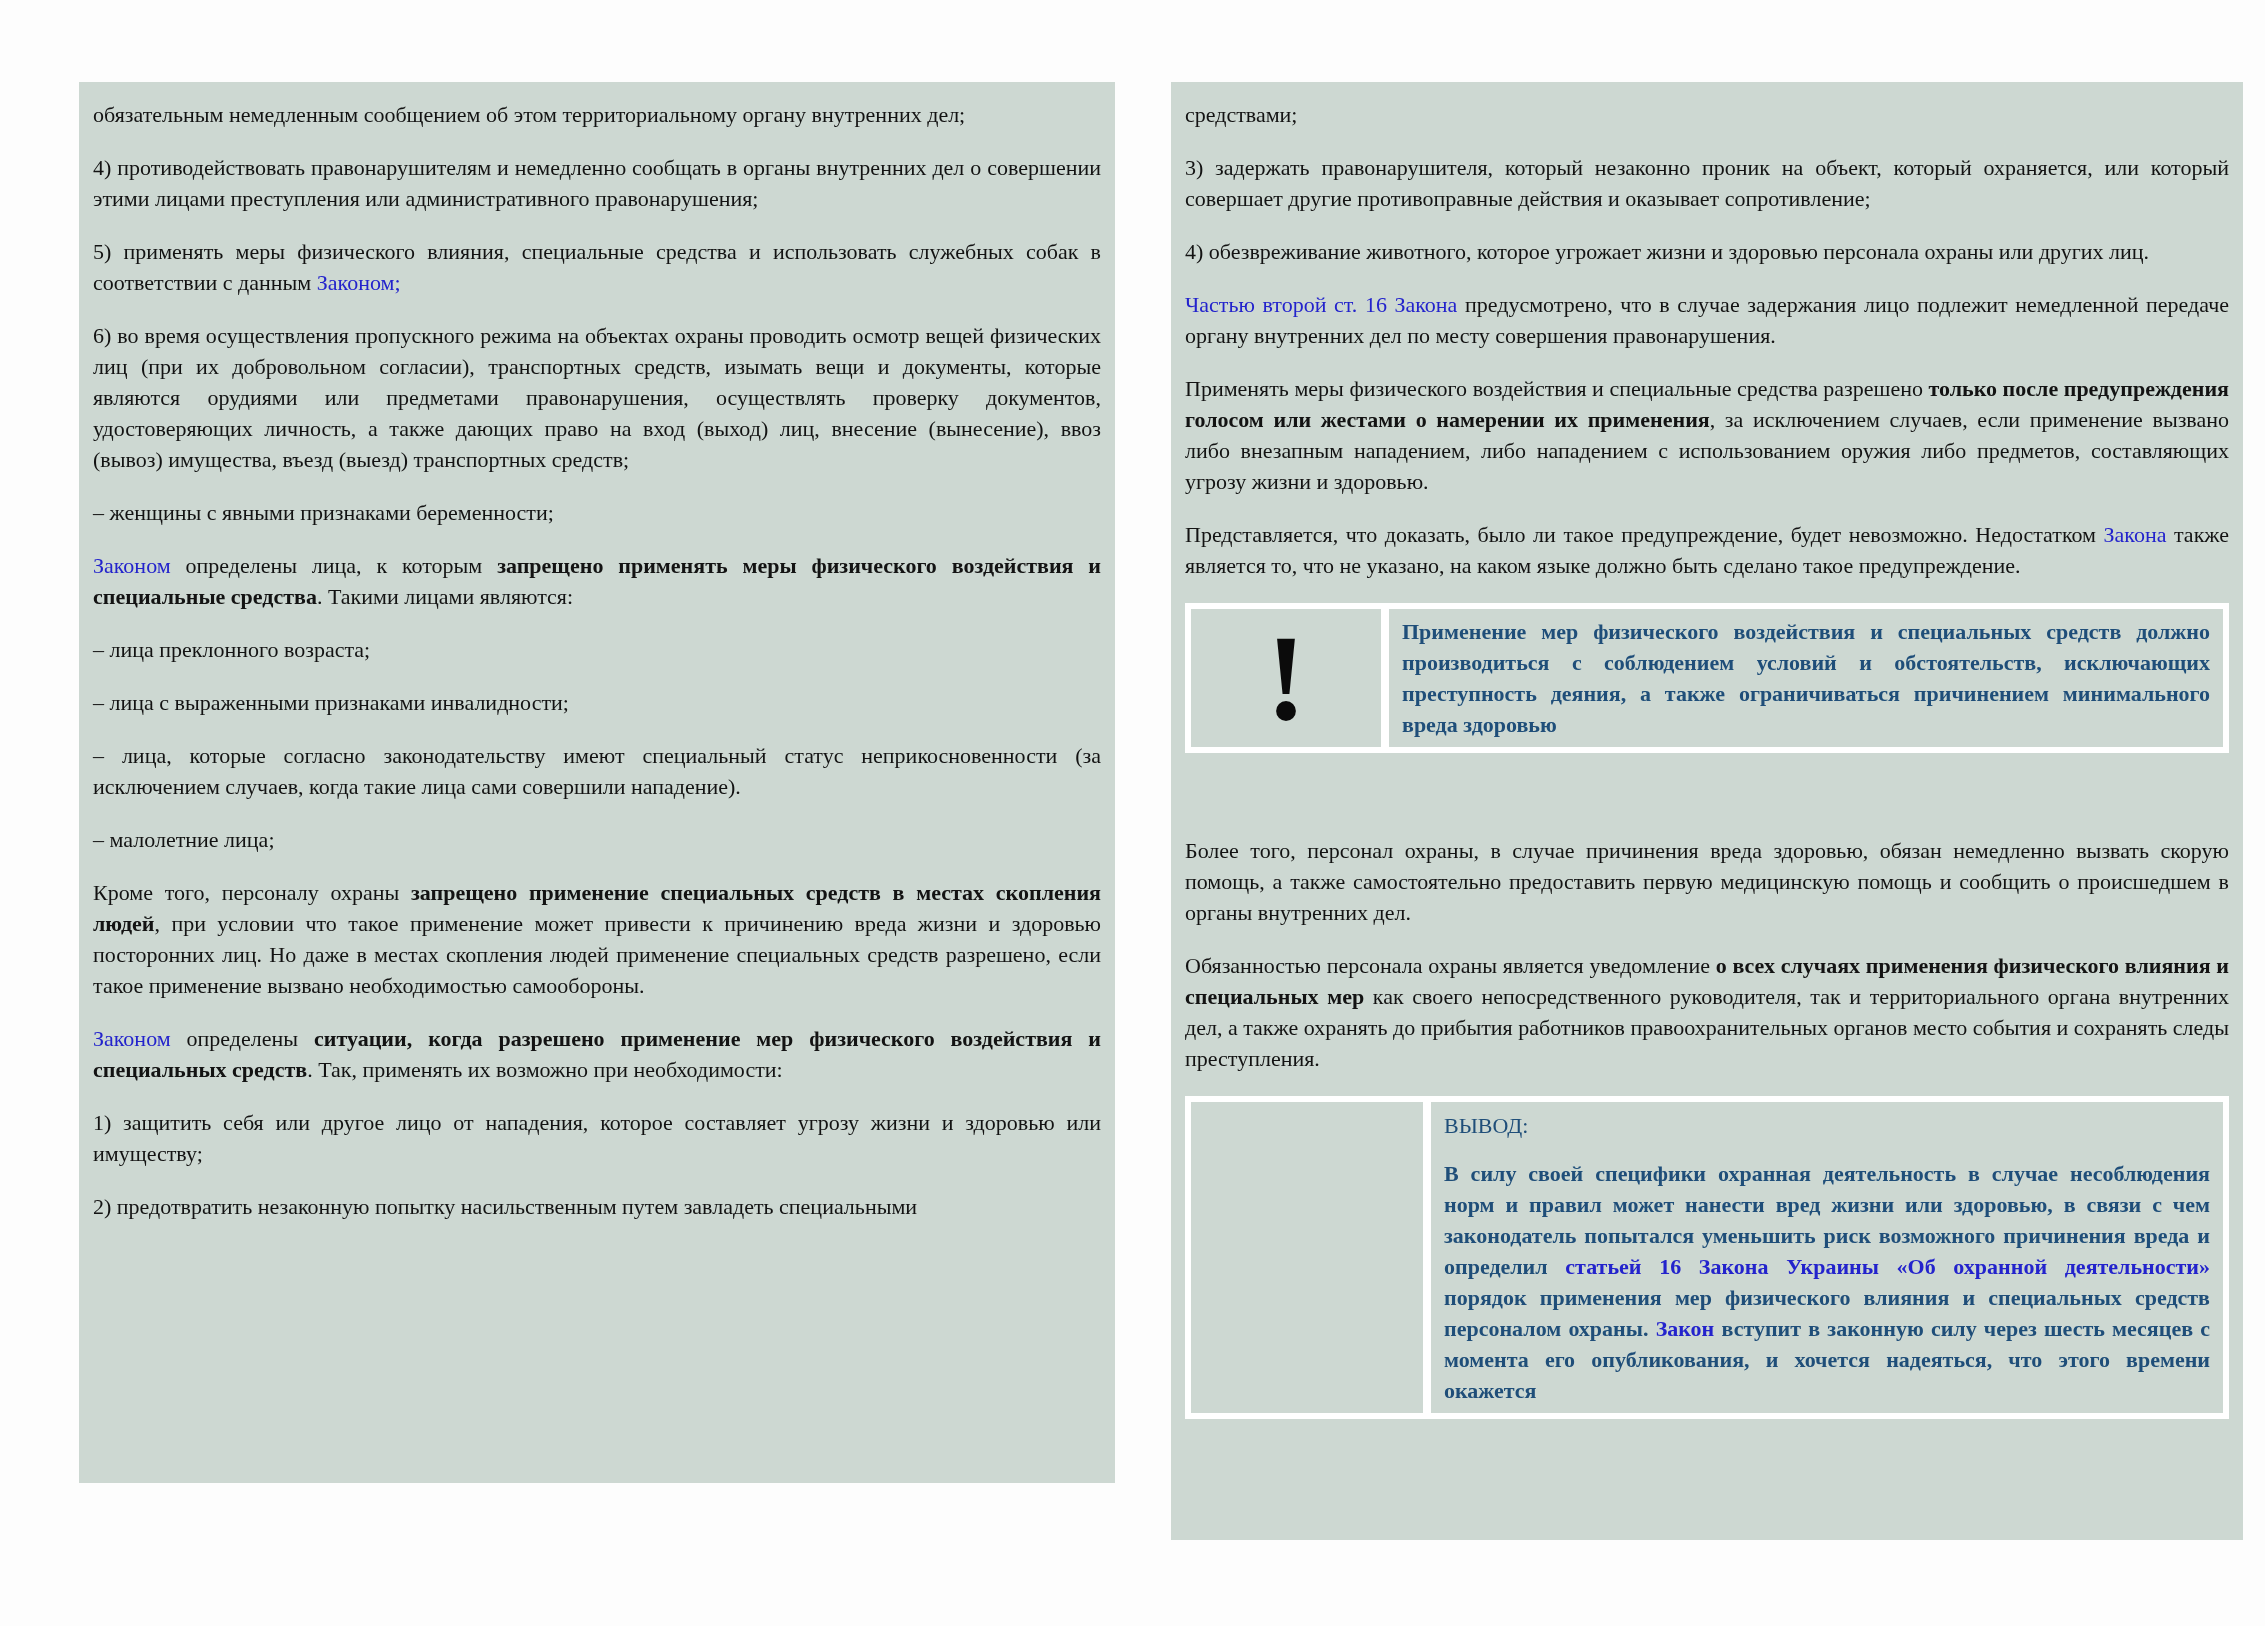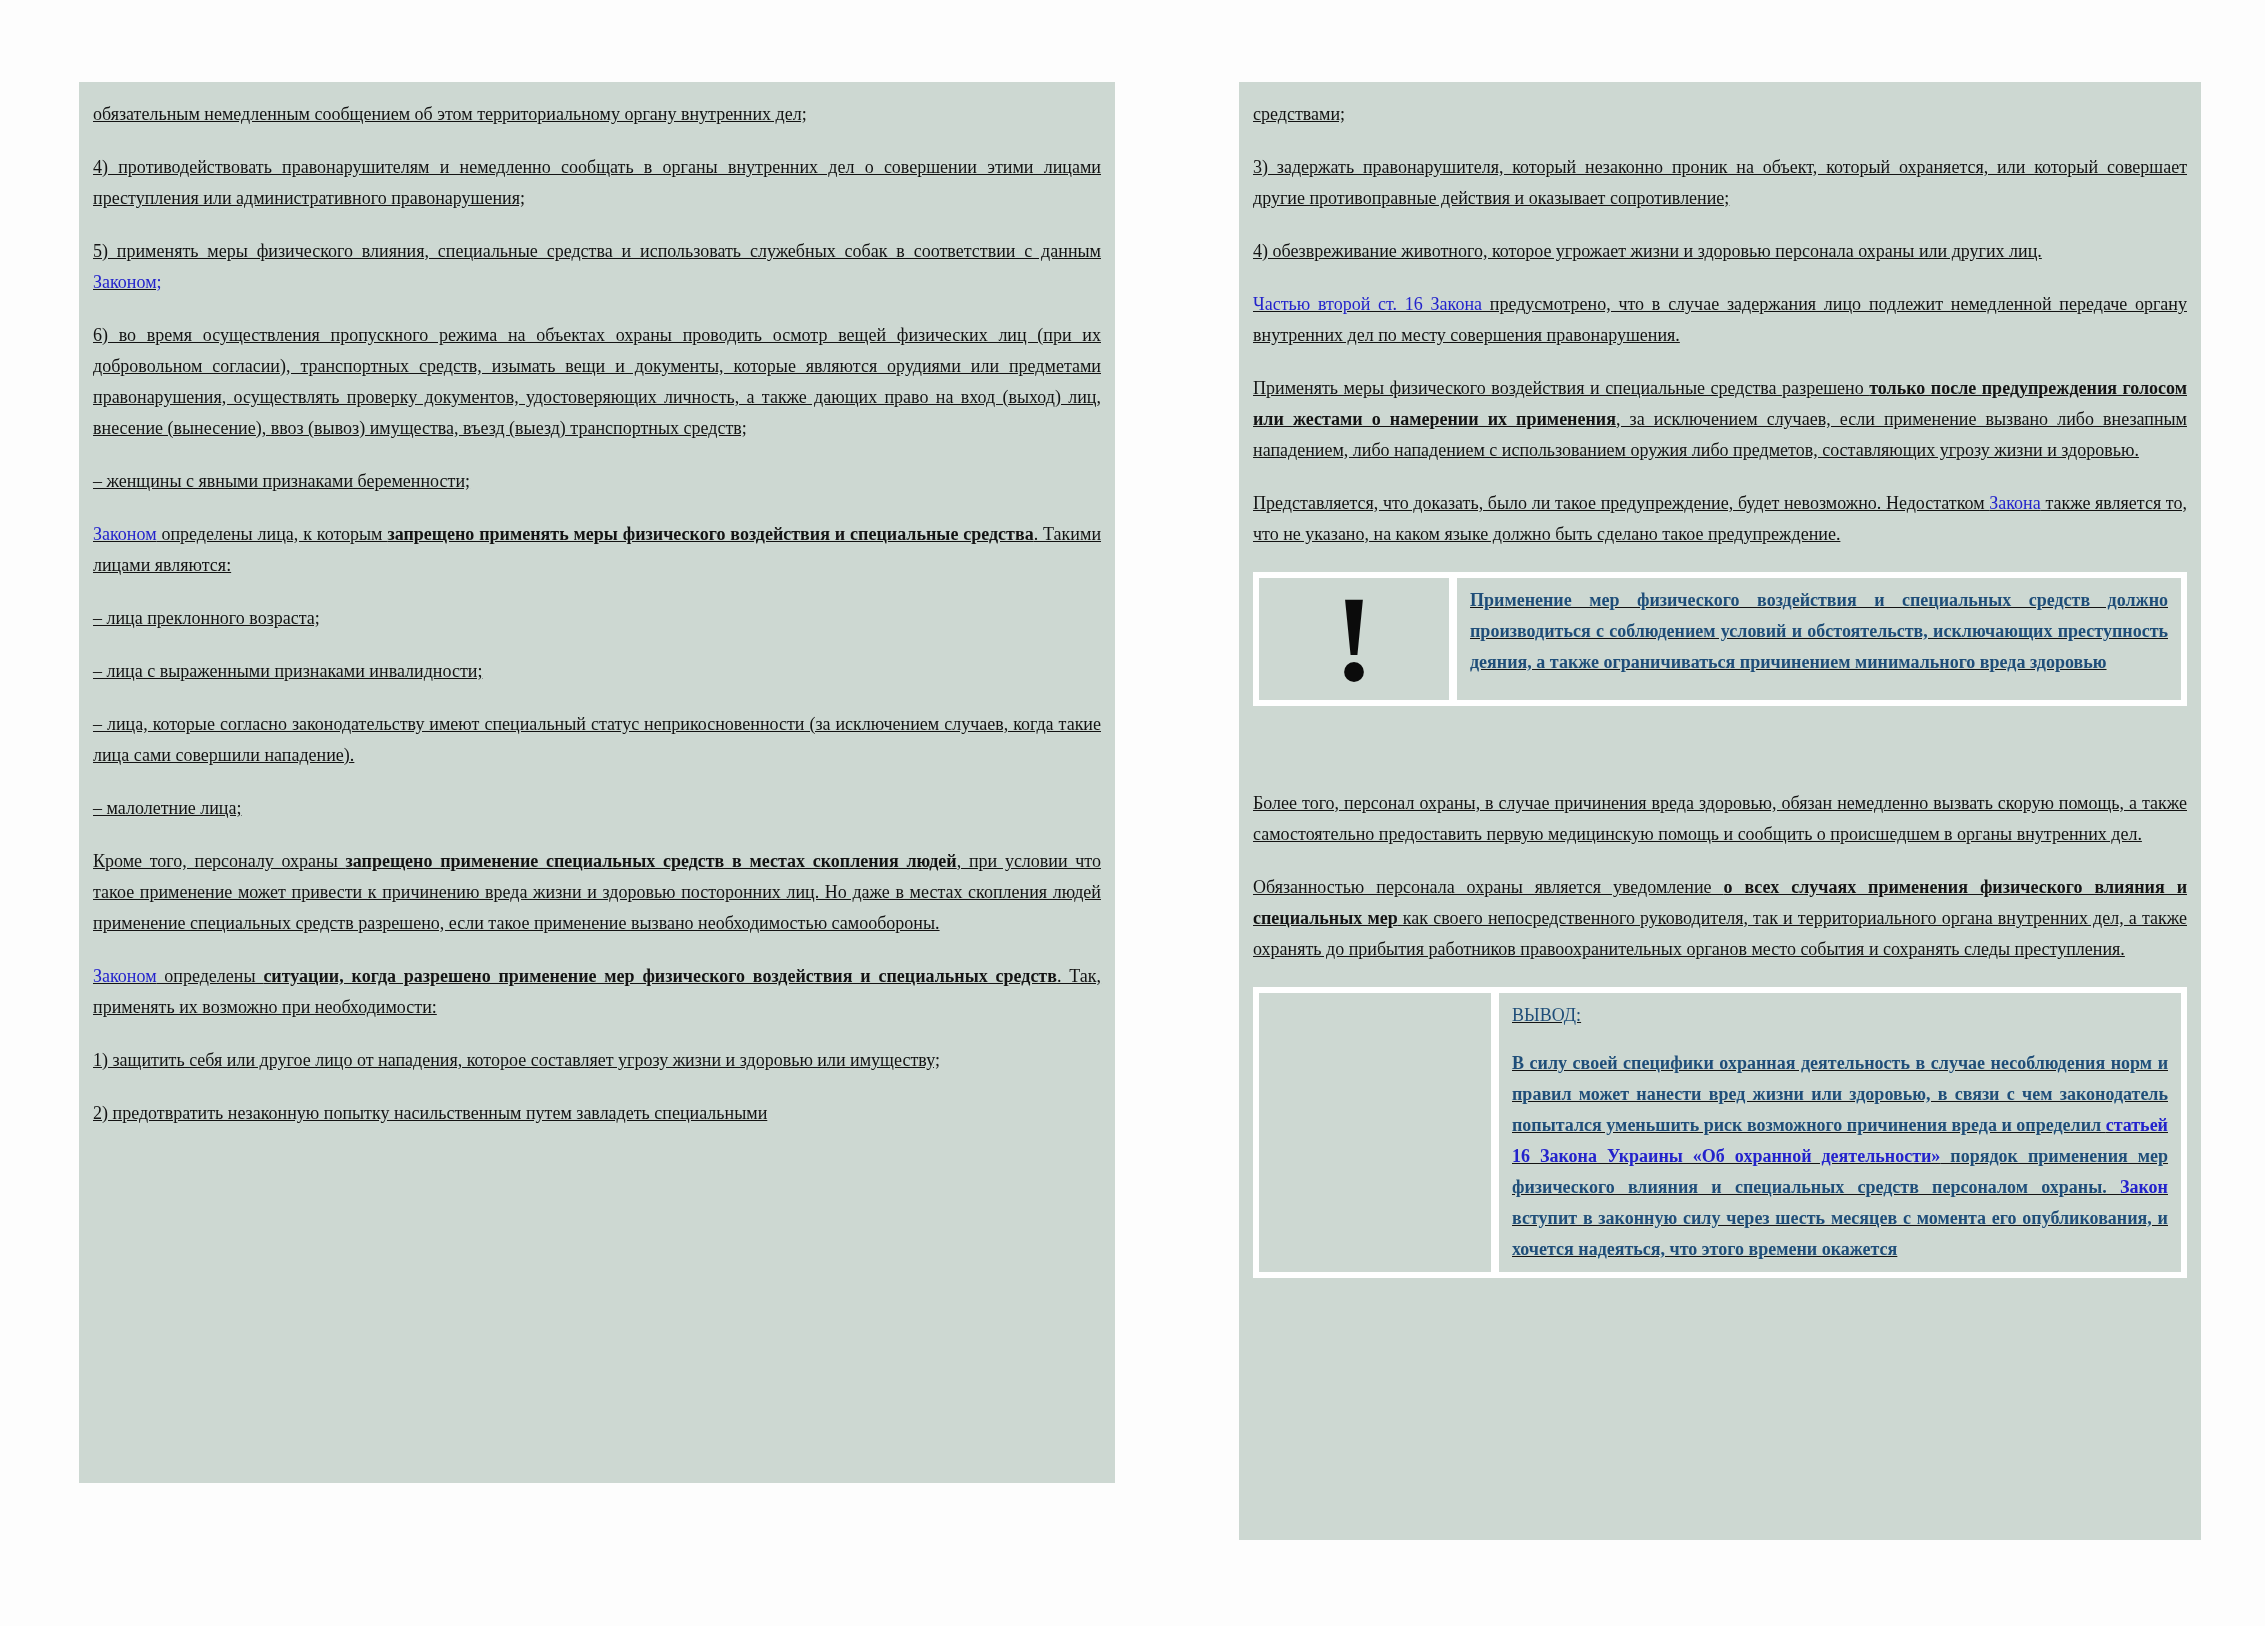--- a/index.html
+++ b/index.html
@@ -13,30 +13,29 @@
   }
   .column {
     position: absolute;
     top: 82px;
     background: #cdd8d2;
     padding: 16.7px 14px 7.4px 14px;
     box-sizing: border-box;
     overflow: hidden;
   }
   .column-left  { left: 79px;   width: 1036px; height: 1401px; }
-  .column-right { left: 1239px; width: 962px; height: 1458px; }
+  .column-right { left: 1171px; width: 1072px; height: 1458px; }
 
   .column p {
     margin: 0 0 22px 0;
-    font-size: 18px;
+    font-size: 22px;
     line-height: 31px;
     color: #131313;
     text-align: justify;
     text-align-last: left;
-    text-decoration: underline;
   }
   .run-normal   { }
   .run-bold     { font-weight: bold; }
   .run-link     { color: #2323cc; }
   .run-linkbold { color: #2323cc; font-weight: bold; }
   .run-navy     { color: #1f4e79; }
   .run-navybold { color: #1f4e79; font-weight: bold; }
 
   .framed-box {
     border: 6.5px solid #ffffff;

